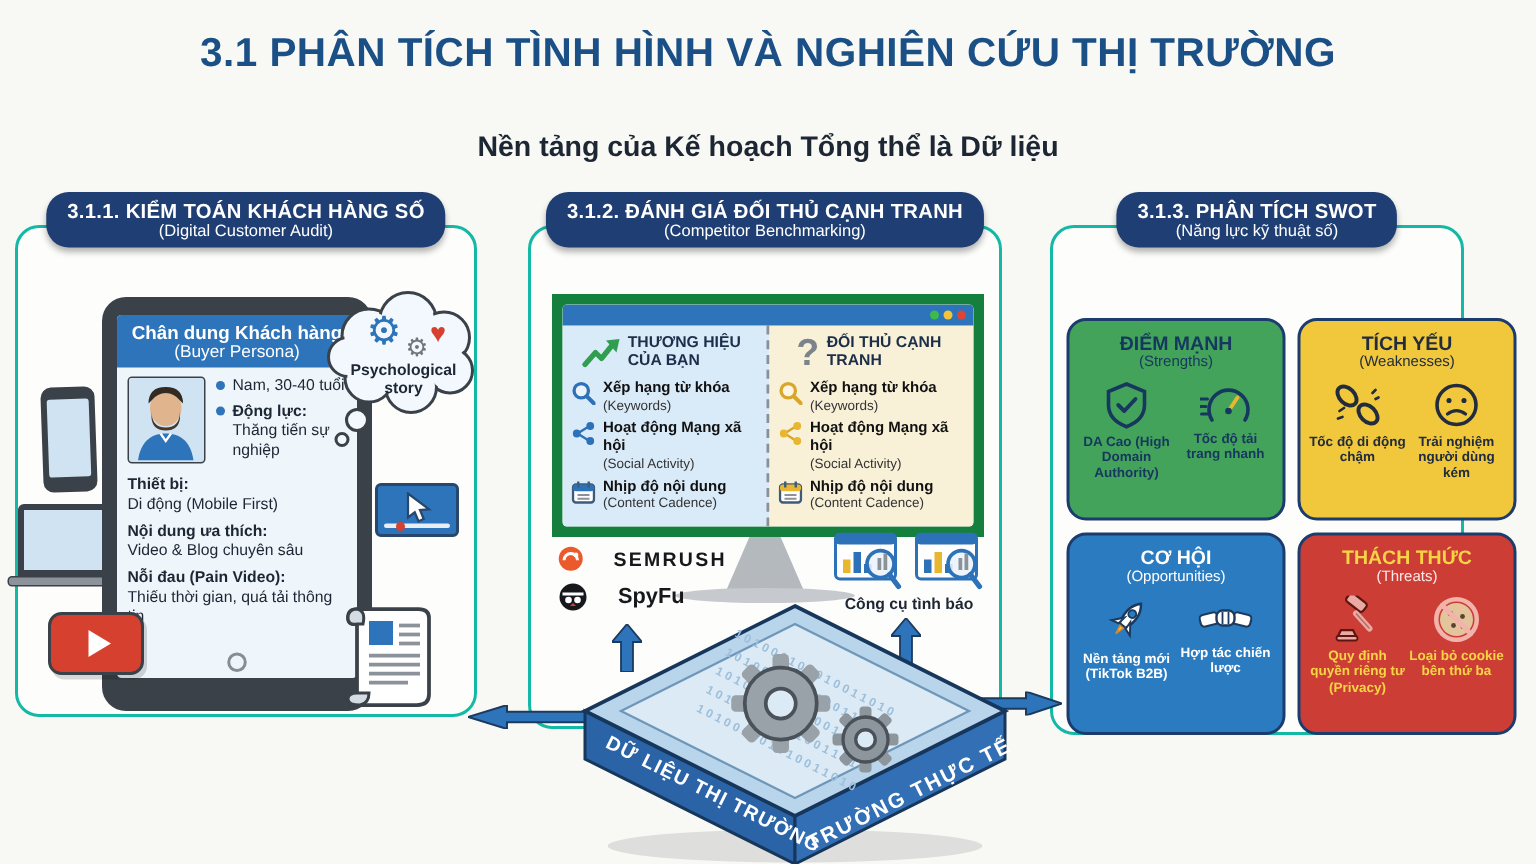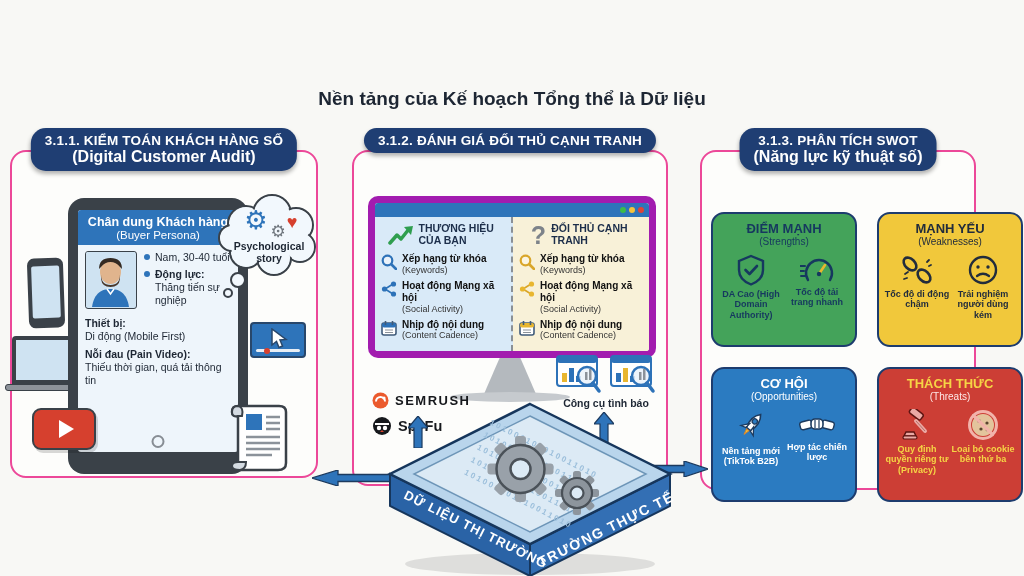--- a/index.html
+++ b/index.html
@@ -6,26 +6,26 @@
   body { font-family:"Liberation Sans", sans-serif; background:#e8e8e6; }
   .canvas { position:relative; width:1024px; height:576px; background:#f8f8f5; overflow:hidden; }
 
   
   .main-title { position:absolute; top:20px; left:0; width:100%; text-align:center;
     font-size:27px; font-weight:800; color:#1b5087; letter-spacing:.3px; }
   .main-subtitle { position:absolute; top:60px; left:0; width:100%; text-align:center;
     font-size:19px; font-weight:600; color:#1d2633;margin-top:28px; }
 
   
-  .panel { position:absolute; background:#fdfdfb; border:2px solid #ec4899; border-radius:16px; }
+  .panel { position:absolute; background:#fdfdfb; border:2px solid #14b8a6; border-radius:16px; }
   .pill { position:absolute; left:50%; transform:translateX(-50%); top:-24px;
     background:#1f3e73; color:#fff; border-radius:15px; padding:5px 14px; text-align:center;
     box-shadow:0 3px 4px rgba(0,0,0,.3); white-space:nowrap; z-index:3; }
   .pill .l1 { font-weight:800; font-size:13.5px; letter-spacing:.2px; }
-  .pill .l2 { font-size:16px;font-weight:bold; }
+  .pill .l2 { font-size:11px; }
 
   #panel1 { left:10px; top:150px; width:308px; height:328px; }
   #panel2 { left:352px; top:150px; width:316px; height:336px; }
   #panel3 { left:700px; top:150px; width:276px; height:340px; }
 
   
   .phone { position:absolute; left:16px; top:106px; width:36px; height:70px;
     background:#3a4148; border-radius:7px; padding:8px 4px 10px; transform:rotate(-2deg); }
   .phone .scr { width:100%; height:100%; background:#cfe3f2; border-radius:2px; }
   .laptop { position:absolute; left:0; top:184px; }
@@ -56,71 +56,72 @@
 
   .cursor-box { position:absolute; left:238px; top:170px; width:56px; height:36px;
     background:#2e74ba; border:2px solid #28476b; border-radius:4px; z-index:2; }
   .cursor-box .bar { position:absolute; left:4px; right:4px; bottom:4px; height:3px; background:#e8eef5; border-radius:2px; }
   .cursor-box .dotr { position:absolute; left:12px; bottom:2.5px; width:6px; height:6px; background:#d6402e; border-radius:50%; }
   .cloud-wrap { position:absolute; left:204px; top:40px; z-index:3; }
   .doc-wrap { position:absolute; left:216px; top:248px; z-index:3; }
 
   
   .monitor { position:absolute; left:14px; top:44px; width:288px; height:162px;
-    background:#a21caf; border-radius:10px; padding:7px; z-index:2; }
+    background:#15803d; border-radius:0; padding:7px; z-index:2; }
   .monitor-screen { height:100%; background:#fff; border-radius:3px; overflow:hidden; display:flex; flex-direction:column; }
   .browser-bar { flex:none; height:14px; background:#2e74ba; position:relative; }
   .dots { position:absolute; right:5px; top:4px; display:flex; gap:3px; }
   .dots i { width:6px; height:6px; border-radius:50%; display:block; }
   .columns { flex:1; display:flex; }
   .col { flex:1; padding:3px 6px 2px; }
   .col.left  { background:#d9eaf8; border-right:2px dashed #8a9096; }
   .col.right { background:#f8f1d8; }
   .col-head { display:flex; align-items:center; justify-content:center; gap:5px; margin:2px 0 5px; min-height:26px; }
   .col-head .t { font-weight:800; font-size:10.5px; color:#1c2e4a; line-height:1.1; width:80px; }
   .qmark { font-size:25px; font-weight:800; color:#7d838a; line-height:1; }
   .metric { display:flex; gap:5px; align-items:flex-start; margin-bottom:4.5px; }
   .metric svg { flex:none; margin-top:1px; }
   .metric .mt { font-size:9px; line-height:1.18; color:#333; }
   .metric .mt b { font-size:10px; color:#111; display:block; }
   .stand { position:absolute; left:50%; transform:translateX(-50%); top:206px; width:52px; height:36px;
     background:#b4b9be; clip-path:polygon(30% 0,70% 0,100% 100%,0 100%); z-index:1; }
   .stand-base { position:absolute; left:50%; transform:translateX(-50%); top:240px; width:120px; height:10px;
     background:#c6cace; border-radius:50%; z-index:1; }
-  .tool-row { position:absolute; display:flex; align-items:center; gap:6px; z-index:2;margin-top:28px; }
+  .tool-row { position:absolute; display:flex; align-items:center; gap:20px; z-index:2; }
   .semrush-txt { font-weight:800; font-size:13px; letter-spacing:1.5px; color:#16181c; }
   .spyfu-txt { font-weight:800; font-size:14.5px; color:#16181c; }
   .intel-icons { position:absolute; left:202px; top:203px; display:flex; gap:8px; z-index:2; }
   .intel-label { position:absolute; left:192px; top:245px; width:120px; text-align:center;
     font-size:10.5px; font-weight:700; color:#1d2633; z-index:2; }
   .up-arrow { position:absolute; z-index:2; }
 
   
   .swot-grid { position:absolute; left:9px; right:9px; top:60px; display:grid;
-    grid-template-columns:1fr 1fr; gap:20px; }
+    grid-template-columns:1fr 1fr; gap:8px; }
   .quad { border:2.5px solid #1d3c6e; border-radius:13px; padding:8px 5px 4px; height:135px; text-align:center; }
   .quad .qt { font-weight:800; font-size:13px; line-height:1.05; }
   .quad .qs { font-size:10px; margin-bottom:7px; }
   .quad-items { display:flex; justify-content:space-around; align-items:flex-start; }
   .qitem { width:66px; display:flex; flex-direction:column; align-items:center; gap:3px; }
   .qitem .qlabel { font-size:9px; font-weight:600; line-height:1.2; }
   .quad.strengths { background:#44a35a; } .quad.strengths .qt,.quad.strengths .qs,.quad.strengths .qlabel { color:#16385f; }
   .quad.weaknesses { background:#f1c83b; } .quad.weaknesses .qt,.quad.weaknesses .qs,.quad.weaknesses .qlabel { color:#222c3c; }
   .quad.opportunities { background:#2b7bc1; } .quad.opportunities .qt,.quad.opportunities .qs,.quad.opportunities .qlabel { color:#fff; }
   .quad.threats { background:#cc3e35; } .quad.threats .qt { color:#f6d445; } .quad.threats .qs { color:#fde9e7; } .quad.threats .qlabel { color:#f6d445; }
 
   
   .platform { position:absolute; left:380px; top:396px; z-index:5; }
   .h-arrow { position:absolute; z-index:4; }
 </style>
 </head>
 <body>
 
 <div class="canvas">
 
+  <div class="main-title">3.1 PHÂN TÍCH TÌNH HÌNH VÀ NGHIÊN CỨU THỊ TRƯỜNG</div>
   <div class="main-subtitle">Nền tảng của Kế hoạch Tổng thể là Dữ liệu</div>
 
   <section class="panel" id="panel1">
     <div class="pill">
       <div class="l1">3.1.1. KIỂM TOÁN KHÁCH HÀNG SỐ</div>
       <div class="l2">(Digital Customer Audit)</div>
     </div>
 
     <div class="phone">
         <div class="scr"></div>
@@ -158,20 +159,24 @@
               <div class="p-bullet">
                 <span class="dot"></span>
                 <span><b>Động lực:</b>
                 <span>Thăng tiến sự nghiệp</span></span>
               </div>
             </div>
           </div>
           <div class="p-field">
             <b>Thiết bị:</b>
             <span>Di động (Mobile First)</span>
+          </div>
+          <div class="p-field">
+            <b>Nội dung ưa thích:</b>
+            <span>Video &amp; Blog chuyên sâu</span>
           </div>
           <div class="p-field">
             <b>Nỗi đau (Pain Video):</b>
             <span>Thiếu thời gian, quá tải thông tin</span>
           </div>
         </div>
         <div class="home-btn"></div>
       </div>
     </div>
 
@@ -233,20 +238,21 @@
           <line x1="18" y1="49" x2="52" y2="49"></line>
             <line x1="18" y1="55" x2="44" y2="55"></line>
         </g>
       </svg>
     </div>
   </section>
 
   <section class="panel" id="panel2">
     <div class="pill">
       <div class="l1">3.1.2. ĐÁNH GIÁ ĐỐI THỦ CẠNH TRANH</div>
+      <div class="l2">(Competitor Benchmarking)</div>
     </div>
 
     <div class="stand"></div>
     <div class="stand-base"></div>
 
     <div class="monitor">
       <div class="monitor-screen">
         <div class="browser-bar">
           <div class="dots">
             <i style="background:#3dbb4a"></i>
@@ -418,21 +424,21 @@
                   <line x1="0" y1="17" x2="4" y2="17"></line>
                   <line x1="1" y1="22" x2="5" y2="22"></line>
                 </g>
             </svg>
             <div class="qlabel">Tốc độ tải trang nhanh</div>
           </div>
         </div>
       </div>
 
       <div class="quad weaknesses">
-        <div class="qt">MẠNH YẾU</div>
+        <div class="qt">TÍCH YẾU</div>
         <div class="qs">(Weaknesses)</div>
         <div class="quad-items">
           <div class="qitem">
             <svg width="32" height="32" viewBox="0 0 32 32">
               <ellipse cx="9" cy="10" rx="5" ry="7.5" transform="rotate(-45 9 10)" fill="none" stroke="#222c3c" stroke-width="2.6"></ellipse>
               <ellipse cx="23" cy="22" rx="5" ry="7.5" transform="rotate(-45 23 22)" fill="none" stroke="#222c3c" stroke-width="2.6"></ellipse>
               <g stroke="#222c3c" stroke-width="1.8" stroke-linecap="round">
                 <line x1="4" y1="20" x2="7" y2="18"></line>
                   <line x1="3" y1="25" x2="6" y2="24"></line>
                 <line x1="26" y1="8" x2="28" y2="6"></line>

